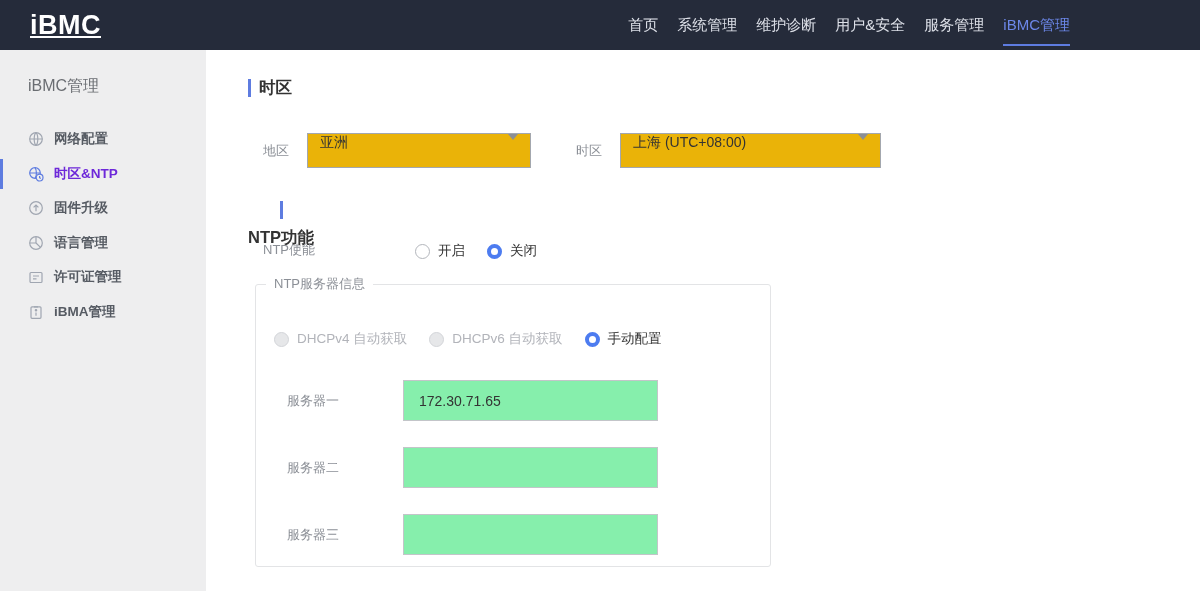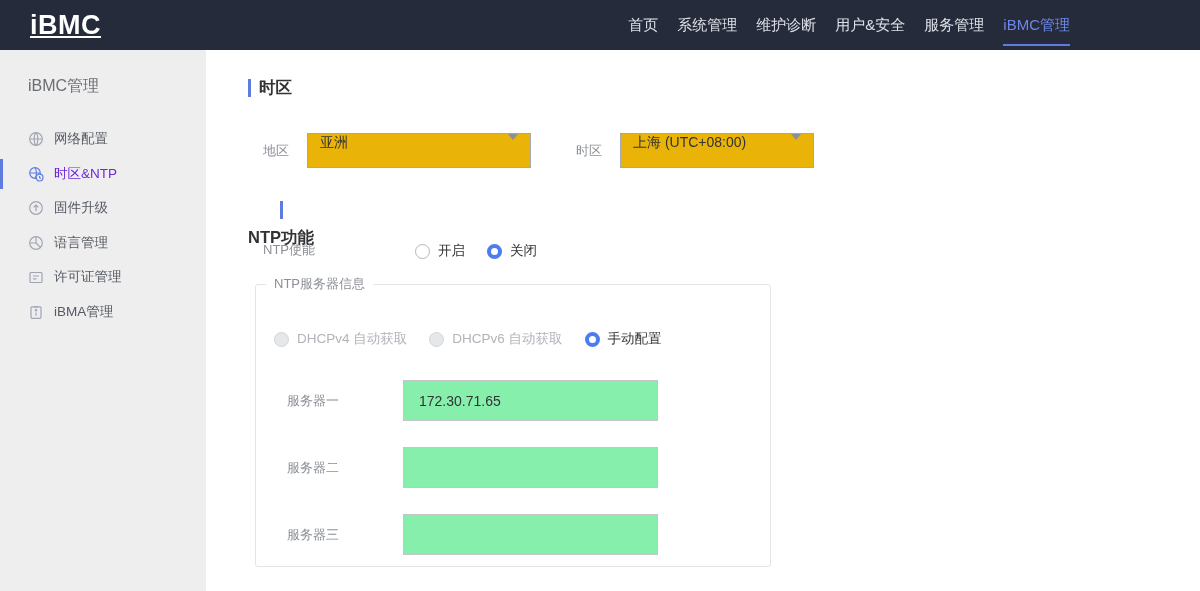--- a/index.html
+++ b/index.html
@@ -34,21 +34,21 @@
   }
   
   .sidebar {
     position:absolute; left:0; top:50px; width:206px; height:541px;
     background:#eeeeef;
   }
   .sidebar-title {
     position:absolute; left:28px; top:26px;
     color:#6a6d72; font-size:16px;
   }
-  .side-list { position:absolute; left:0; top:72px; width:234px; list-style:none; }
+  .side-list { position:absolute; left:0; top:72px; width:234px; list-style:none;font-weight:bold; }
   .side-item {
     position:relative; height:34.5px; display:flex; align-items:center;
     padding-left:28px; gap:10px; cursor:pointer;
     color:#565b63; font-size:13.5px;
   }
   .side-item .icn { width:16px; height:16px; flex:0 0 16px; display:block; }
   .side-item .icn svg { display:block; }
   .side-item.active { color:#6d28d9; }
   .side-item.active::before {
     content:""; position:absolute; left:0; top:2px; bottom:2px; width:3px;
@@ -197,21 +197,21 @@
     <span class="sec-title">时区</span>
   </div>
 
   <div class="field-label" style="position:absolute; left:57px; top:83px; line-height:35px;">地区</div>
   <div class="dropdown" style="left:101px; top:83px; width:224px;">
     <span class="dd-value">亚洲</span>
     <span class="caret"></span>
   </div>
 
   <div class="field-label" style="position:absolute; left:370px; top:83px; line-height:35px;">时区</div>
-  <div class="dropdown" style="left:414px; top:83px; width:194px;">
+  <div class="dropdown" style="left:414px; top:83px; width:261px;">
     <span class="dd-value">上海 (UTC+08:00)</span>
     <span class="caret"></span>
   </div>
 
   <div class="sec-header" style="left:42px; top:151px;flex-direction:column;">
     <span class="sec-bar"></span>
     <span class="sec-title">NTP功能</span>
   </div>
 
   <div class="field-label" style="position:absolute; left:57px; top:192px; line-height:16px;">NTP使能</div>

